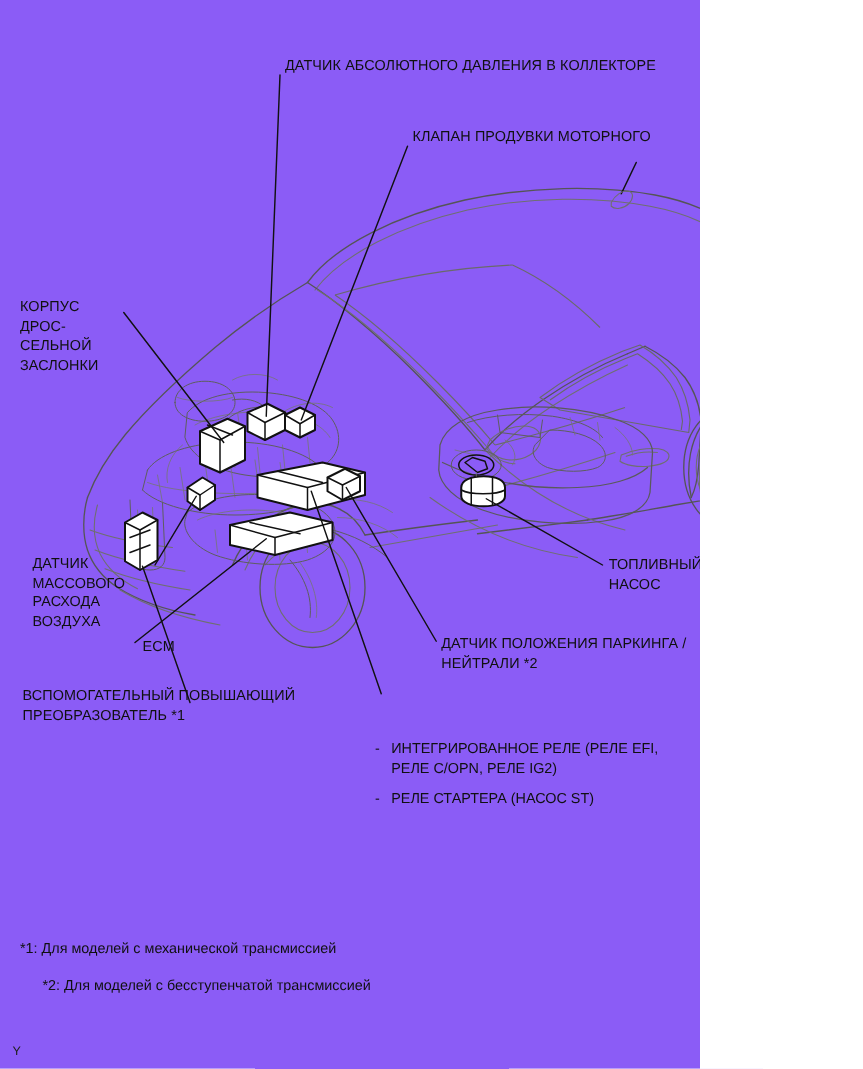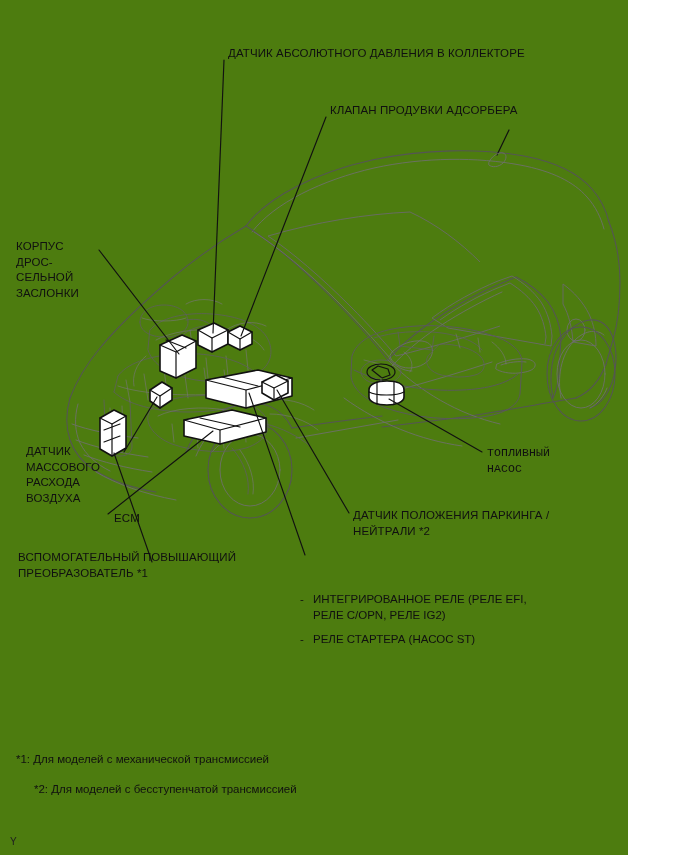--- a/index.html
+++ b/index.html
@@ -7,23 +7,23 @@
     margin: 0;
     padding: 0;
     background: #ffffff;
   }
   body {
     font-family: "Liberation Sans", sans-serif;
     color: #000000;
   }
   #page {
     position: relative;
-    width: 628px;
+    width: 560px;
     height: 855px;
-    background: #4d7c0f;
+    background: #8b5cf6;
     overflow: hidden;
   }
   #artwork {
     position: absolute;
     left: 0;
     top: 0;
     width: 690px;
     height: 855px;
   }
   .callout {
@@ -318,35 +318,35 @@
       <path class="leader" d="M305,555 L249,393"></path>
 
       <path class="leader" d="M349,513 L277,390"></path>
 
       <path class="leader" d="M482,452 L389,399"></path>
     </g>
   </svg>
 
   <div class="callout" style="left:228px; top:46px;">ДАТЧИК АБСОЛЮТНОГО ДАВЛЕНИЯ В КОЛЛЕКТОРЕ</div>
 
-  <div class="callout" style="left:330px; top:103px;">КЛАПАН ПРОДУВКИ АДСОРБЕРА</div>
+  <div class="callout" style="left:330px; top:103px;">КЛАПАН ПРОДУВКИ МОТОРНОГО</div>
 
   <div class="callout" style="left:26px; top:444px;">ДАТЧИК
 МАССОВОГО
 РАСХОДА
 ВОЗДУХА</div>
 
   <div class="callout" style="left:16px; top:239px;">КОРПУС
 ДРОС-
 СЕЛЬНОЙ
 ЗАСЛОНКИ</div>
 
   <div class="callout" style="left:74px; top:511px;margin-left:40px;">ECM</div>
 
-  <div class="callout" style="left:487px; top:445px;font-family:Liberation Mono, monospace;">ТОПЛИВНЫЙ
+  <div class="callout" style="left:487px; top:445px;">ТОПЛИВНЫЙ
 НАСОС</div>
 
   <div class="callout" style="left:353px; top:508px;">ДАТЧИК ПОЛОЖЕНИЯ ПАРКИНГА /
 НЕЙТРАЛИ *2</div>
 
 
   <div class="callout" style="left:18px; top:550px;">ВСПОМОГАТЕЛЬНЫЙ ПОВЫШАЮЩИЙ
 ПРЕОБРАЗОВАТЕЛЬ *1</div>
 
   <div class="sublist" style="left:300px; top:592px;">

